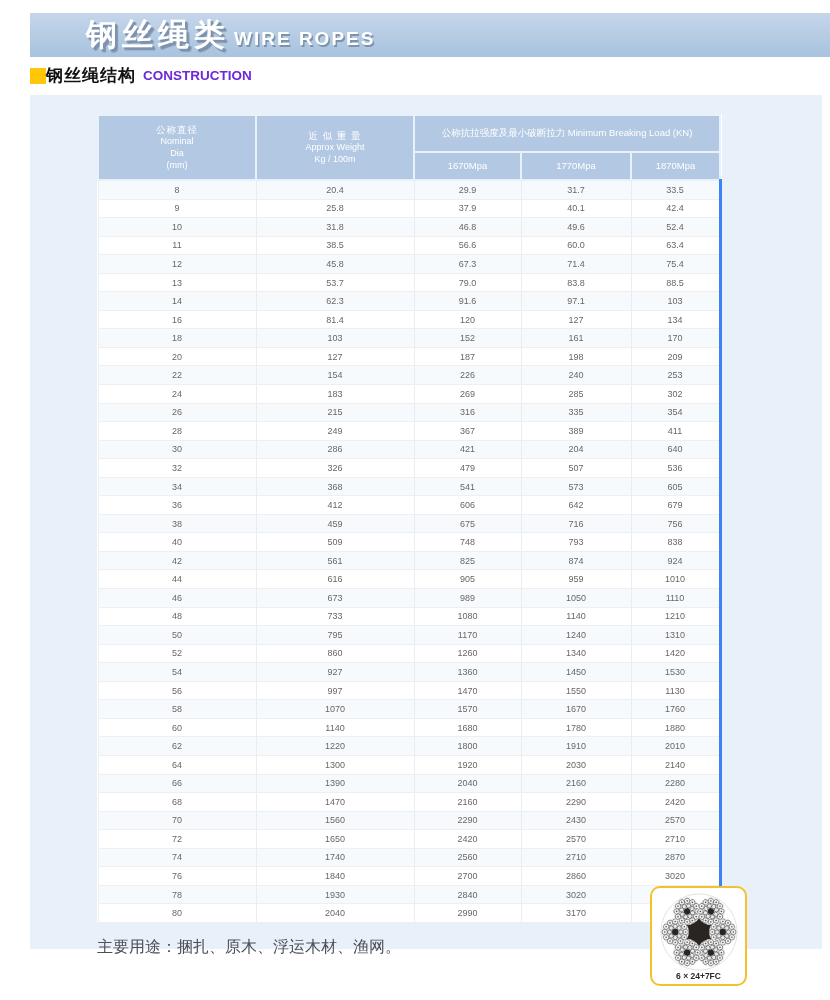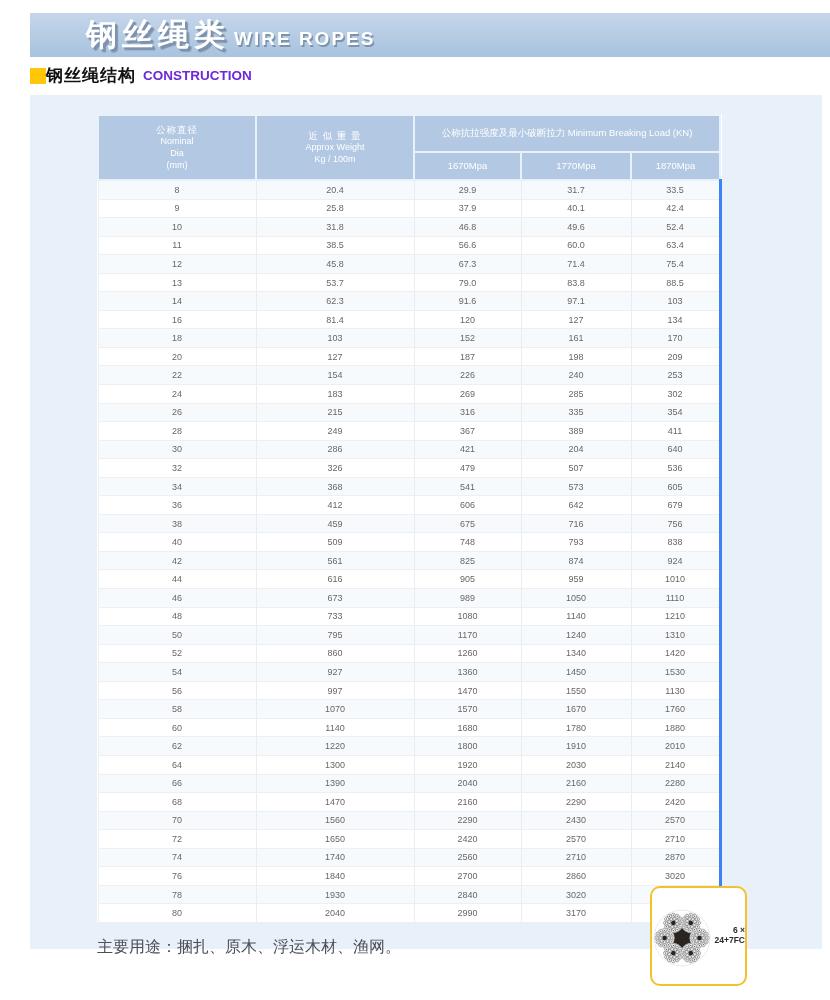--- a/index.html
+++ b/index.html
@@ -40,21 +40,21 @@
   table.specs td:last-child{border-right:3px solid #3b82f6;}
   table.specs td:first-child{border-left:1px solid #eef1f4;}
   table.specs tbody tr:nth-child(odd) td{background:#f7fafc;}
 
   
   .footnote{position:absolute;left:67px;top:842px;font-size:16px;color:#4b4f56;}
 
   
   .rope-box{position:absolute;left:620px;top:791px;width:97px;height:100px;background:#fff;
             border:2px solid #f2c12e;border-radius:10px;box-sizing:border-box;
-            display:flex;flex-direction:row;align-items:center;justify-content:flex-start;text-align:right;}
+            display:flex;flex-direction:column;align-items:center;justify-content:flex-start;}
   .rope-box svg{margin-top:3px;}
   .rope-caption{font-size:8.5px;font-weight:700;color:#2a2a2a;margin-top:-2px;}
 </style>
 </head>
 <body>
 
 <div class="page">
 
   <div class="banner">
     <span class="banner-zh">钢丝绳类</span>

